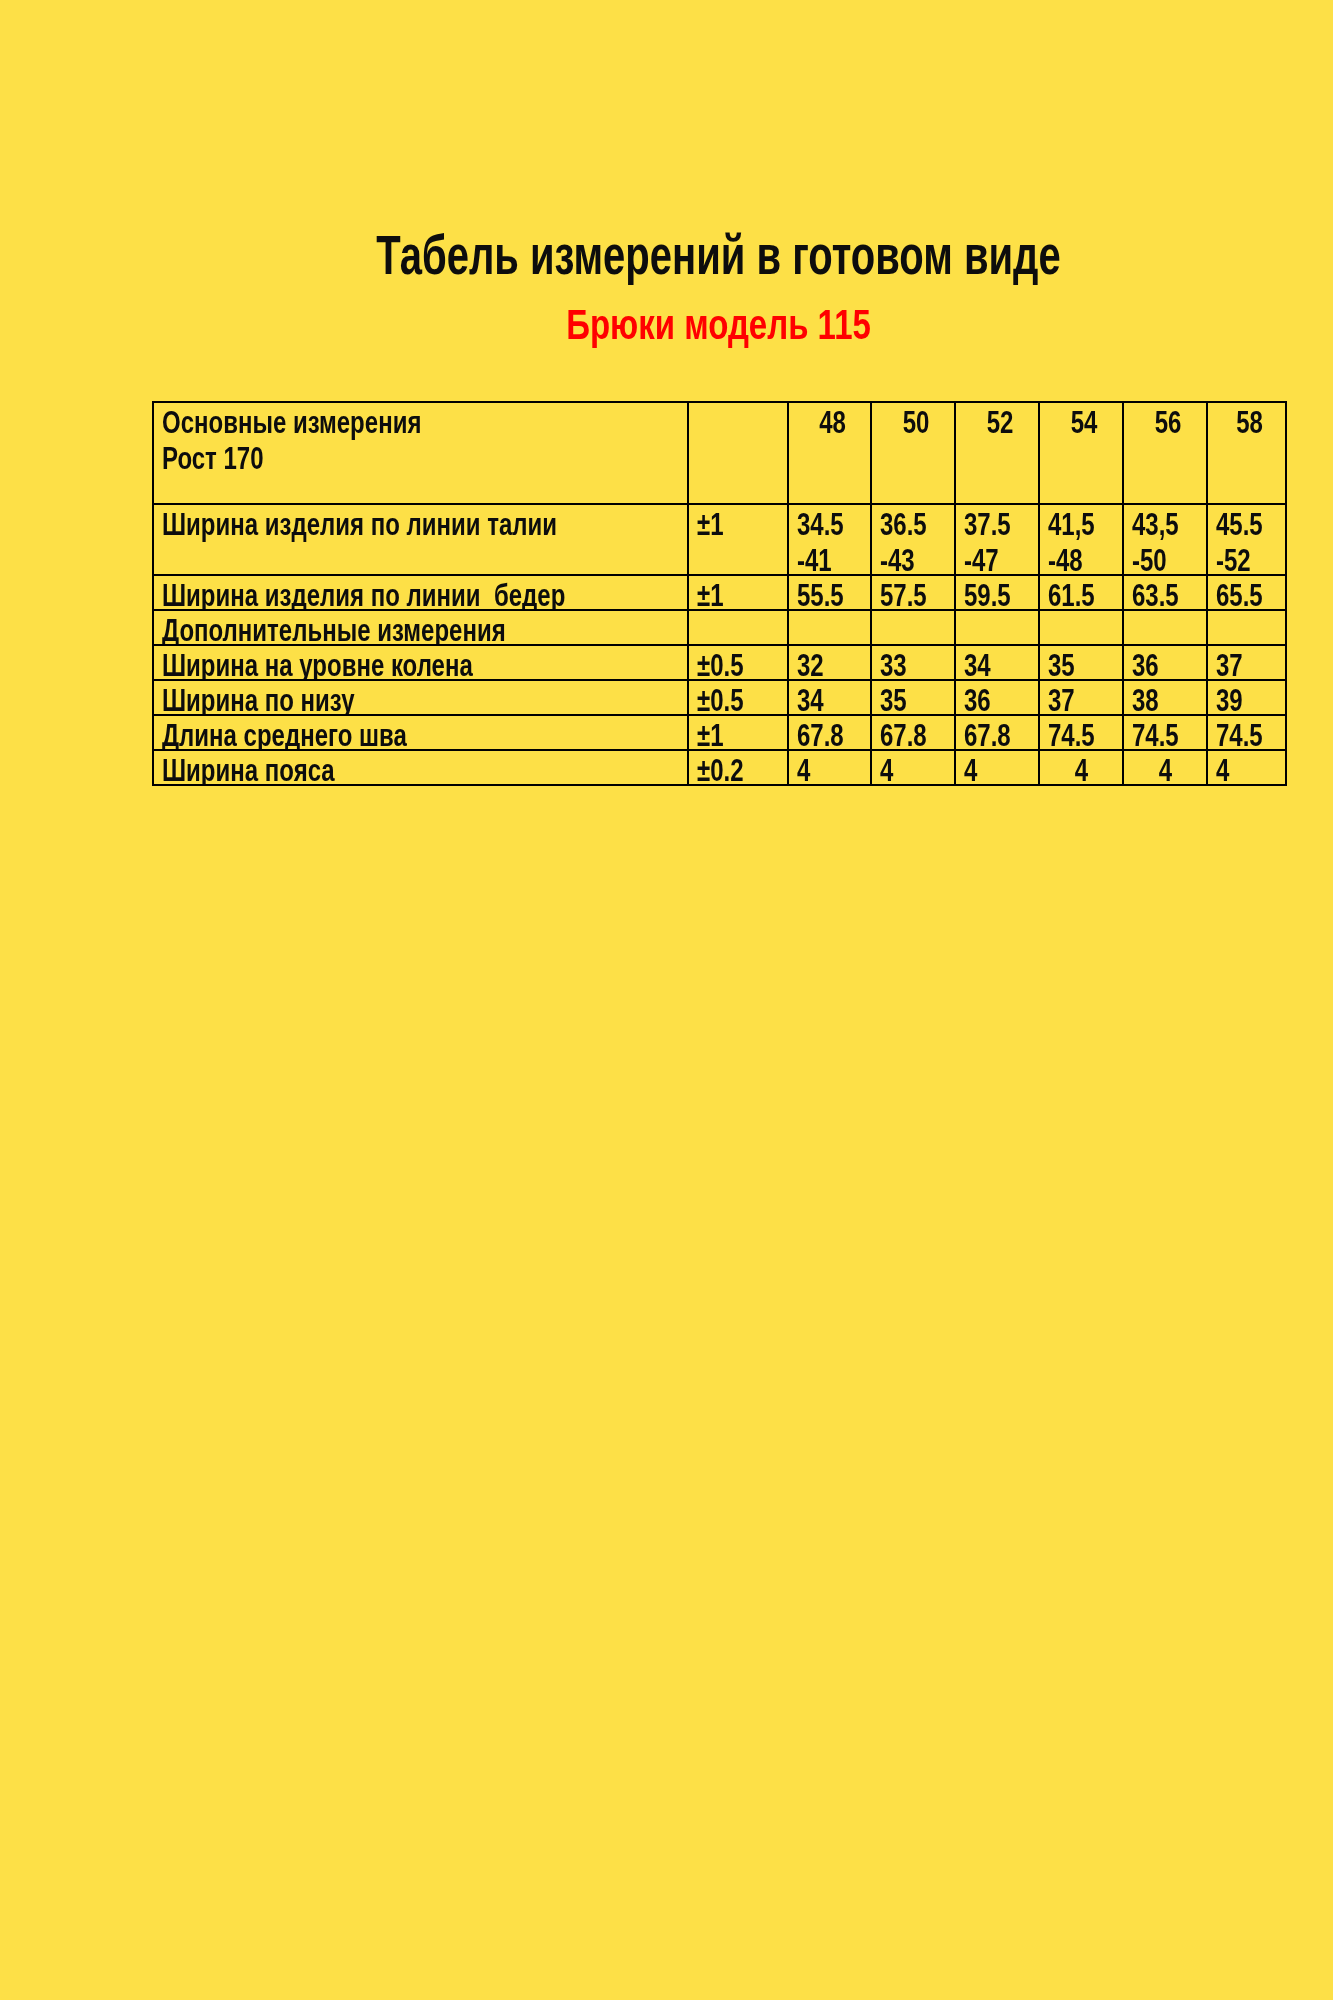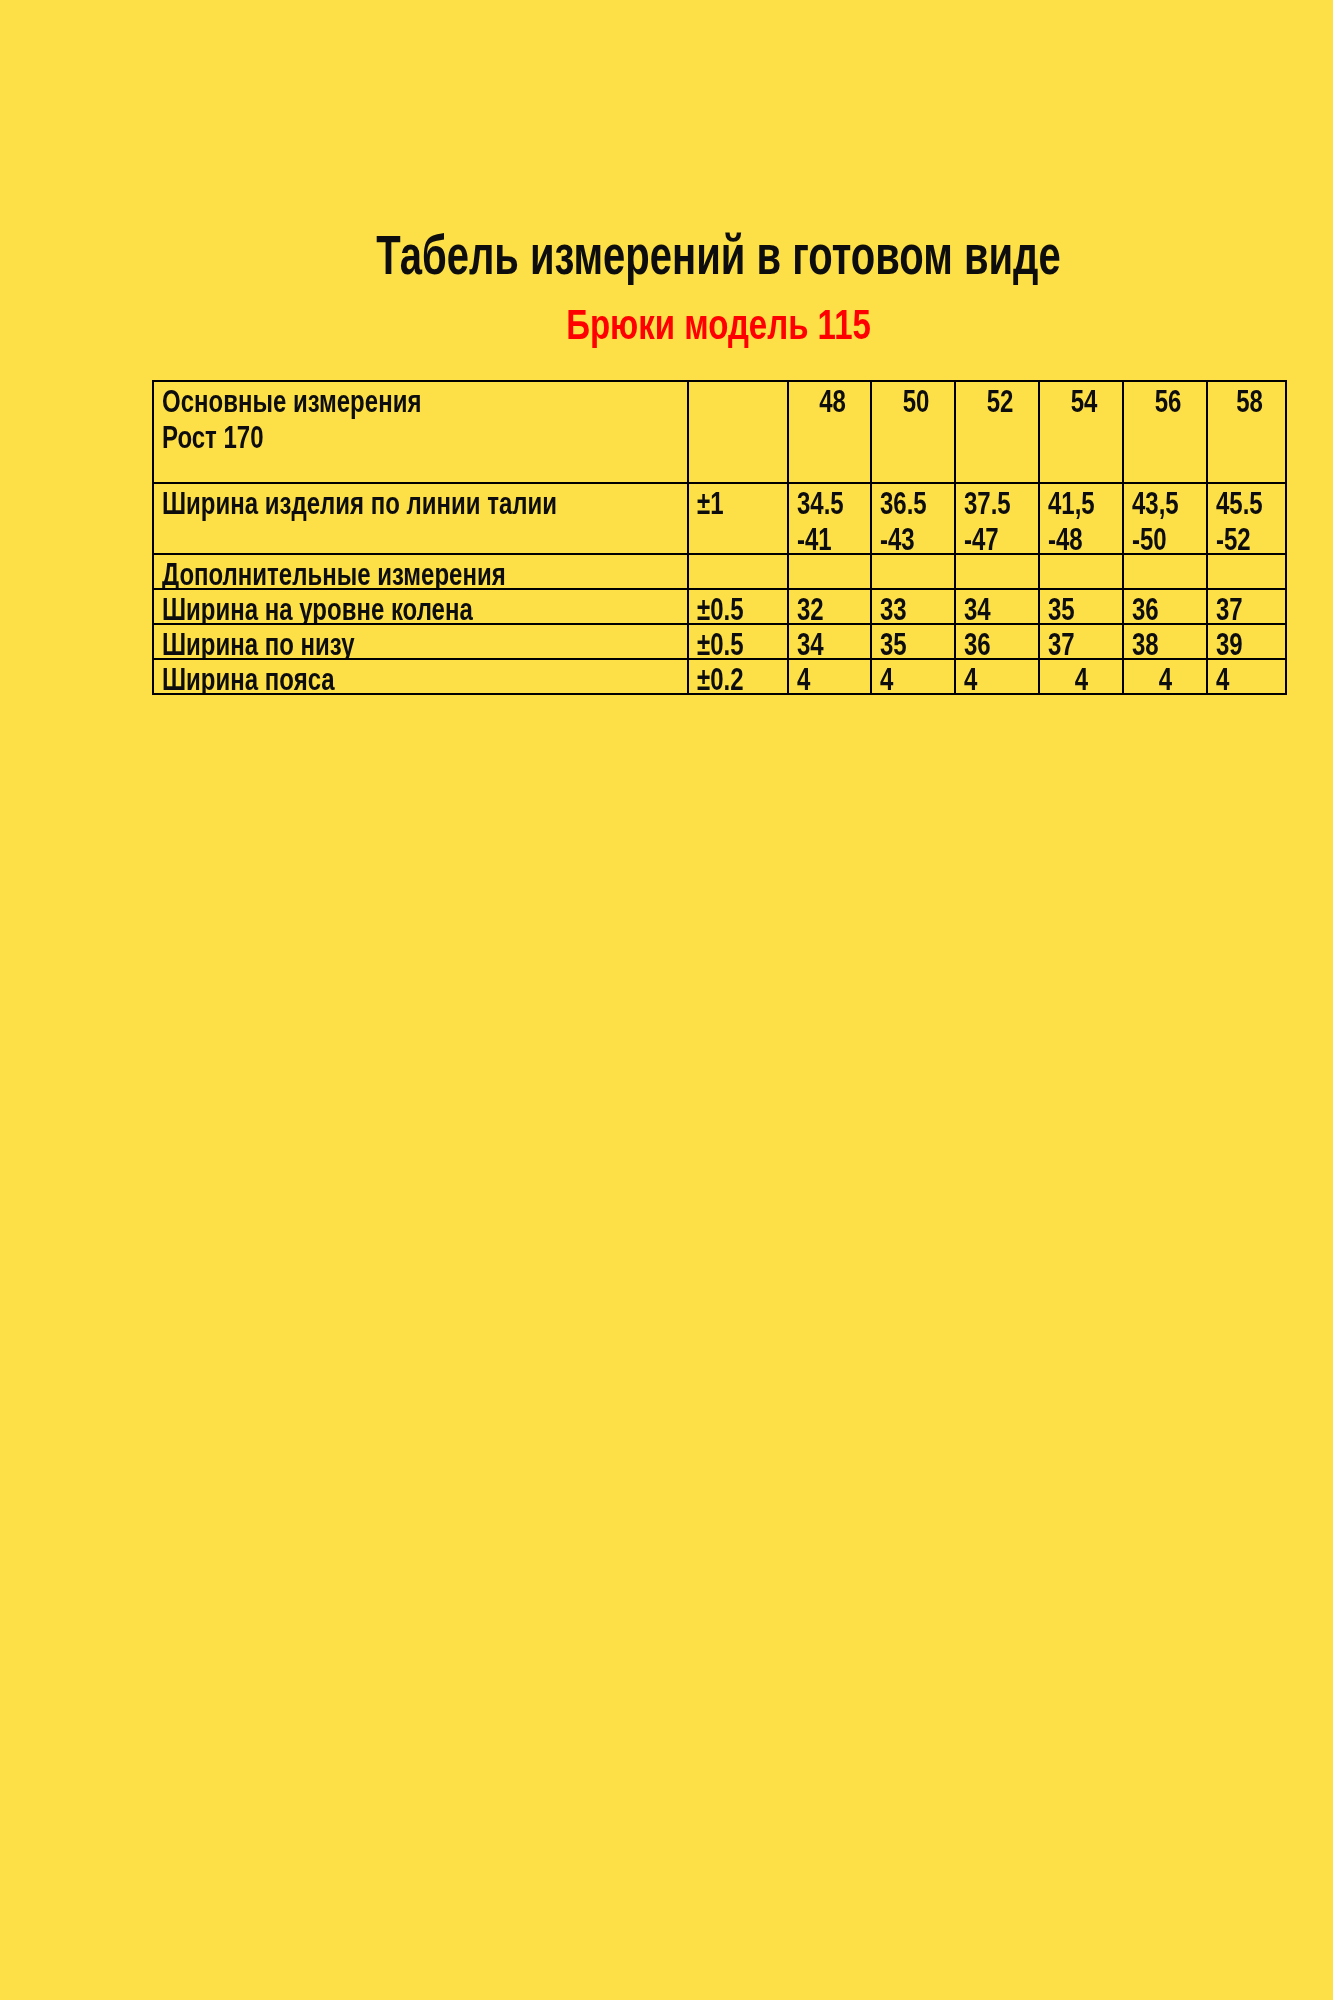--- a/index.html
+++ b/index.html
@@ -32,21 +32,21 @@
     font-size: 33px;
     line-height: 38px;
     font-weight: bold;
     color: #ff0000;
     transform: scaleY(1.3);
     transform-origin: 50% 0;
     white-space: pre-wrap;
   }
   table.meas {
     position: absolute;
-    left: 152px; top: 380px;
+    left: 152px; top: 401px;
     width: 1133px;
     border-collapse: collapse;
     table-layout: fixed;
   }
   table.meas td {
     border: 2px solid #000000;
     vertical-align: top;
     padding: 1px 2px 0 8px;
     overflow: hidden;
   }
@@ -143,20 +143,46 @@
         <td class="num">
             <div class="ct">43,5
 -50</div>
           </td>
         <td class="num">
             <div class="ct">45.5
 -52</div>
           </td>
       </tr>
 
+      <tr class="r-std">
+        <td class="lbl">
+            <div class="ct">Ширина изделия по линии  бедер</div>
+          </td>
+        <td class="tol">
+            <div class="ct">±1</div>
+          </td>
+        <td class="num">
+            <div class="ct">55.5</div>
+          </td>
+        <td class="num">
+            <div class="ct">57.5</div>
+          </td>
+        <td class="num">
+            <div class="ct">59.5</div>
+          </td>
+        <td class="num">
+            <div class="ct">61.5</div>
+          </td>
+        <td class="num">
+            <div class="ct">63.5</div>
+          </td>
+        <td class="num">
+            <div class="ct">65.5</div>
+          </td>
+      </tr>
 
 
 
       <tr class="r-std">
         <td class="lbl">
             <div class="ct">Дополнительные измерения</div>
           </td>
         <td class="tol">
             <div class="ct"></div>
           </td>
@@ -227,20 +253,46 @@
             <div class="ct">37</div>
           </td>
         <td class="num">
             <div class="ct">38</div>
           </td>
         <td class="num">
             <div class="ct">39</div>
           </td>
       </tr>
 
+      <tr class="r-std">
+        <td class="lbl">
+            <div class="ct">Длина среднего шва</div>
+          </td>
+        <td class="tol">
+            <div class="ct">±1</div>
+          </td>
+        <td class="num">
+            <div class="ct">67.8</div>
+          </td>
+        <td class="num">
+            <div class="ct">67.8</div>
+          </td>
+        <td class="num">
+            <div class="ct">67.8</div>
+          </td>
+        <td class="num">
+            <div class="ct">74.5</div>
+          </td>
+        <td class="num">
+            <div class="ct">74.5</div>
+          </td>
+        <td class="num">
+            <div class="ct">74.5</div>
+          </td>
+      </tr>
 
       <tr class="r-std">
         <td class="lbl">
             <div class="ct">Ширина пояса</div>
           </td>
         <td class="tol">
             <div class="ct">±0.2</div>
           </td>
         <td class="num">
             <div class="ct">4</div>

